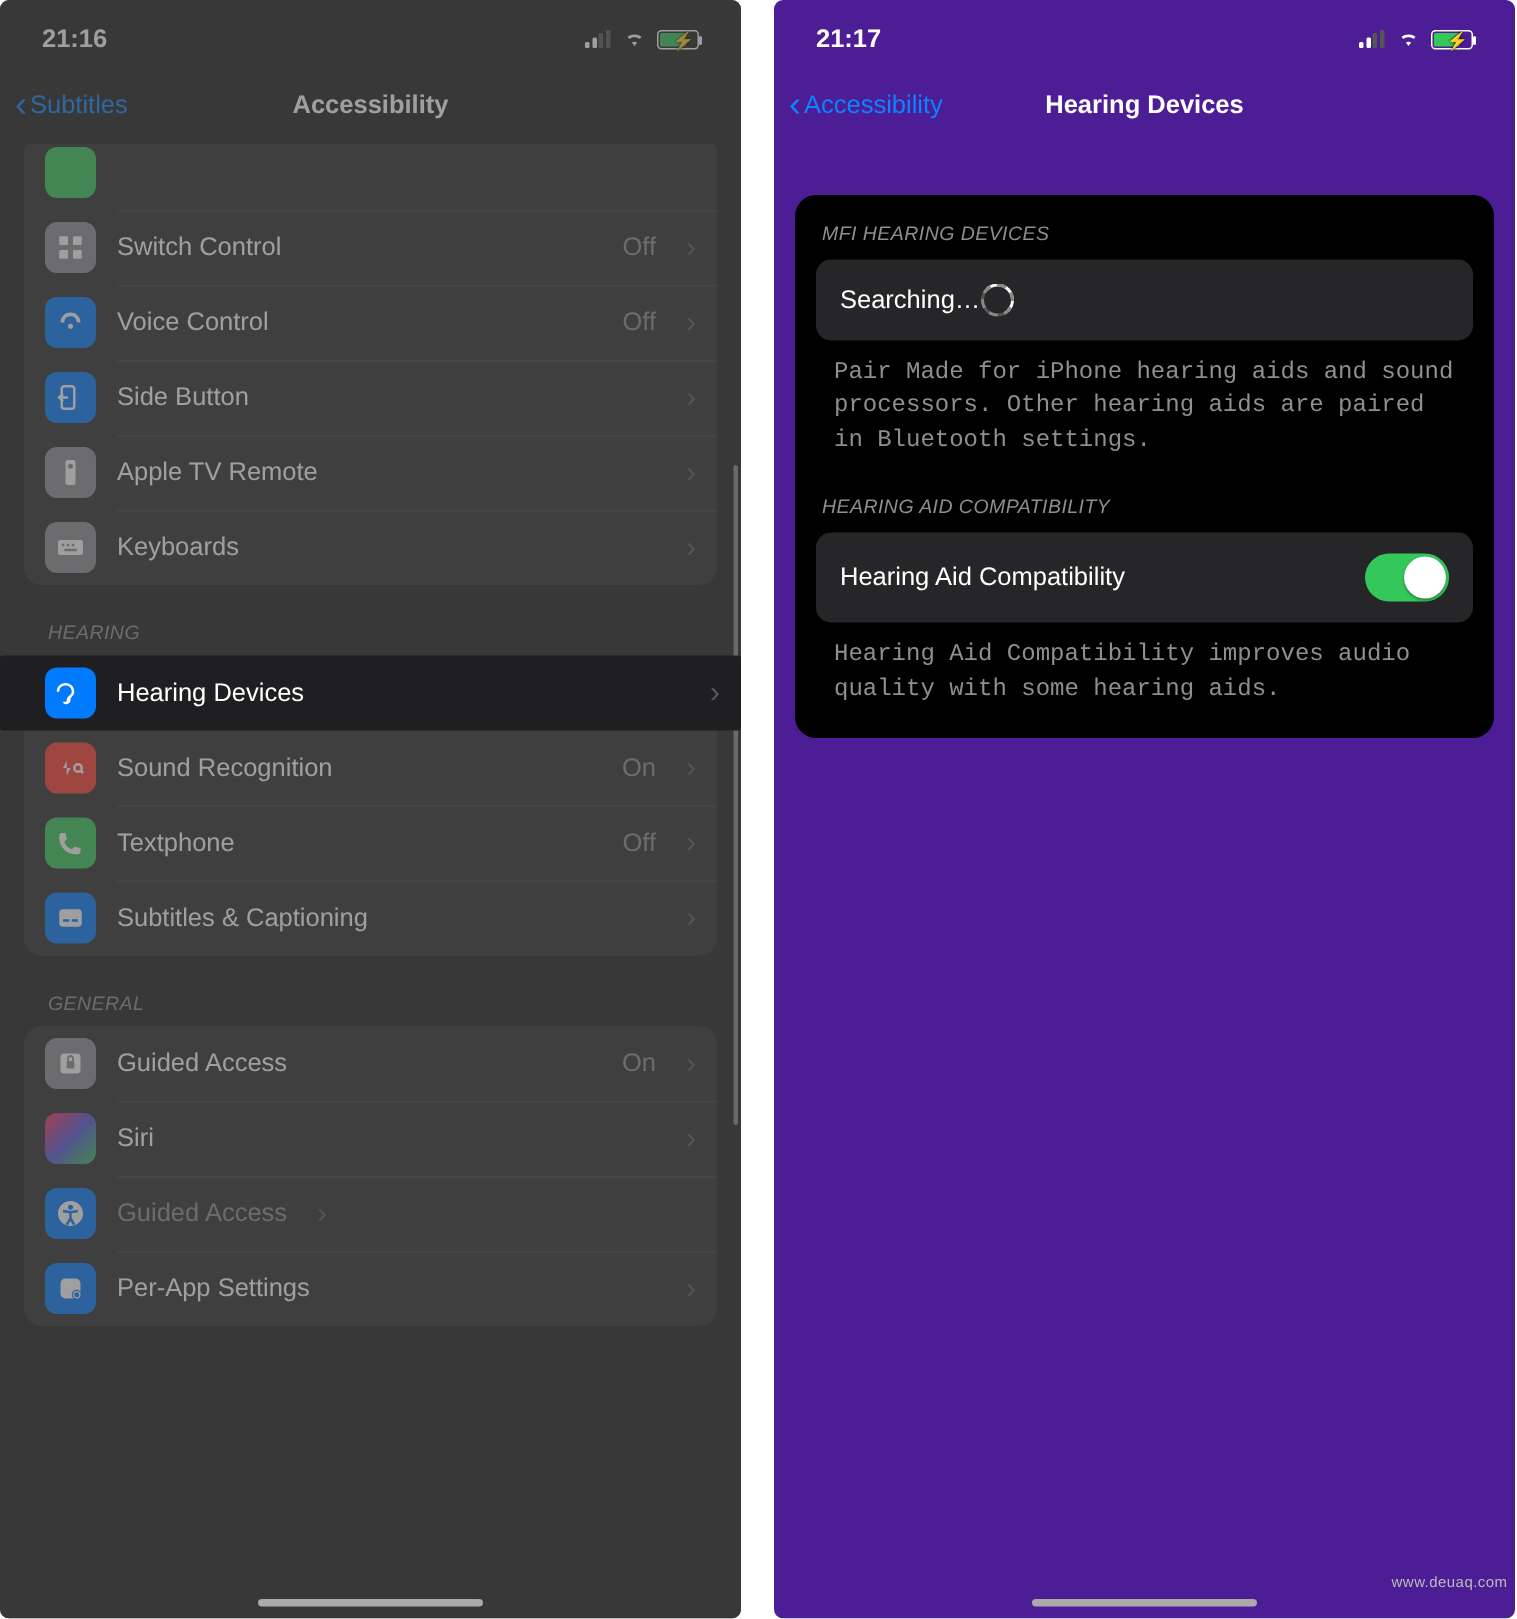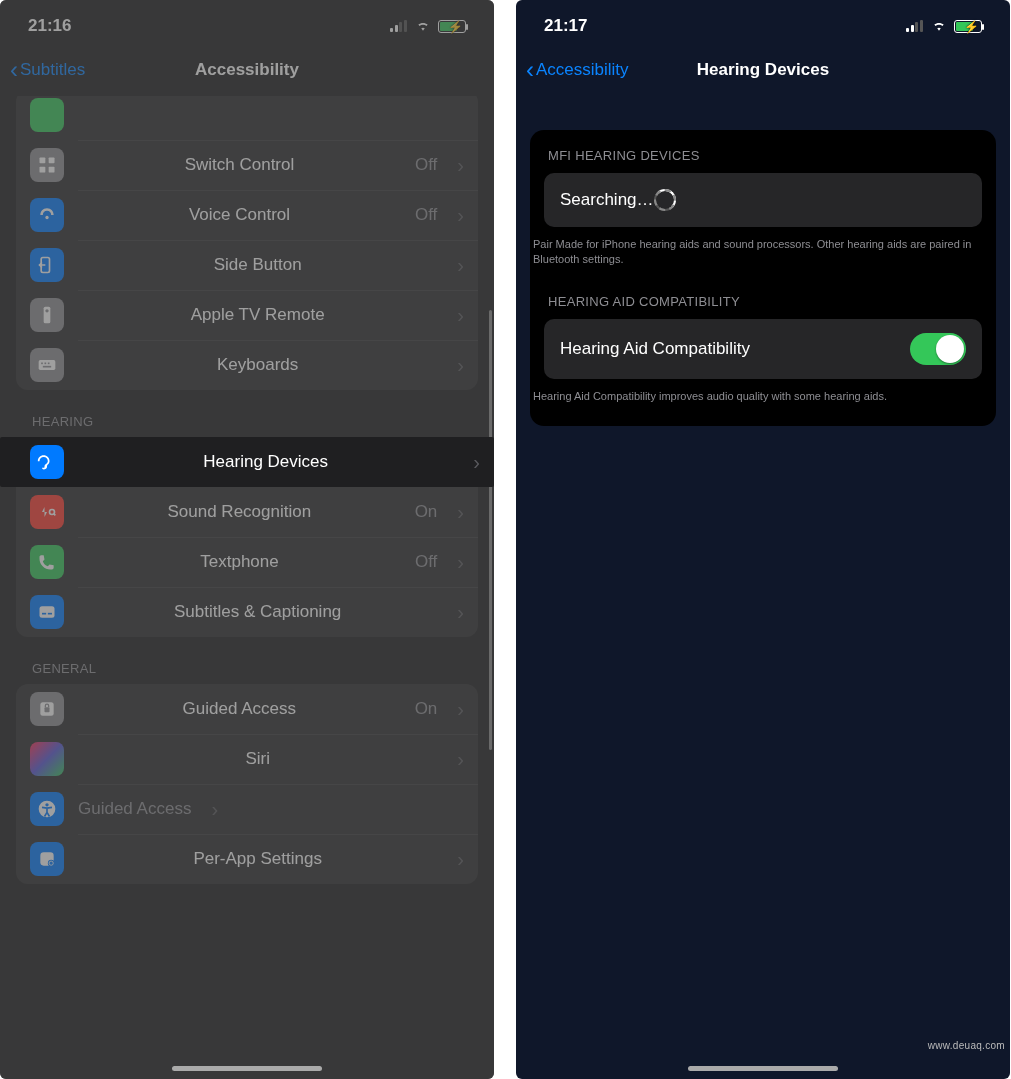--- a/index.html
+++ b/index.html
@@ -79,34 +79,34 @@
   }
   .homebar {
     position:absolute; bottom:8px; left:50%; transform:translateX(-50%);
     width:150px; height:5px; background:#aaa; border-radius:3px; z-index:60;
   }
 
   .section-header {
     font-size:13px; color:#8e8e93; text-transform:uppercase;
     padding: 24px 32px 8px;
     letter-spacing:0.3px;
+    font-style:italic;
   }
   .group {
     margin: 0 16px;
     background:#2c2c2e;
     border-radius:12px;
     overflow:hidden;
   }
   .row {
     display:flex; align-items:center;
     min-height:50px;
     padding: 6px 14px;
     gap:14px;
     position:relative;
-    text-align:center;
   }
   .row + .row::before {
     content:""; position:absolute; top:0; left:62px; right:0; height:0.5px; background:#3a3a3c;
   }
   .icon {
     width:34px;height:34px;border-radius:8px;flex-shrink:0;
     display:flex;align-items:center;justify-content:center;
   }
   .icon svg{width:20px;height:20px;}
   .label { flex:1; font-size:17px; color:#fff; }
@@ -131,28 +131,28 @@
     position:absolute; top:130px; left:14px; right:14px;
     background:#000; border-radius:14px; padding:0 0 18px;
   }
   .bigdark .section-header{padding:18px 18px 10px;}
   .searching-row{
     margin:0 14px; background:#262628; border-radius:10px; padding:16px 16px;
     display:flex; align-items:center; font-size:17px; color:#fff;
   }
   .spinner{width:22px;height:22px;border:2px solid #555;border-radius:50%;border-top-color:#fff;border-right-color:#fff;position:relative;}
   .spinner::before{content:"";position:absolute;inset:-2px;border:2px dashed #888;border-radius:50%;}
-  .footer-text{font-size:11px;color:#8e8e93;padding:10px 3px 4px;line-height:1.4;}
+  .footer-text{font-size:16px;color:#8e8e93;padding:10px 26px 4px;line-height:1.4;font-family:Liberation Mono, monospace;}
   .hac-group{margin:0 14px;background:#262628;border-radius:10px;}
   .hac-row{display:flex;align-items:center;justify-content:space-between;padding:14px 16px;font-size:17px;}
   .toggle{width:56px;height:32px;background:#34c759;border-radius:16px;position:relative;}
   .toggle .knob{position:absolute;right:2px;top:2px;width:28px;height:28px;border-radius:50%;background:#fff;box-shadow:0 1px 2px rgba(0,0,0,.4);}
 
   
-  .watermark{position:absolute;right:6px;bottom:28px;font-size:10px;color:#bbb;font-family:Arial;letter-spacing:0.3px;}
+  .watermark{position:absolute;right:6px;bottom:18px;font-size:10px;color:#bbb;font-family:Arial;letter-spacing:0.3px;}
 
   
   .bg-gray{background:#8e8e93;}
   .bg-blue{background:#007aff;}
   .bg-red{background:#ff3b30;}
   .bg-green{background:#34c759;}
   .bg-siri{background:linear-gradient(135deg,#ff2d55,#5856d6,#34c759);}
 </style>
 </head>
 <body>
@@ -345,21 +345,21 @@
           <span class="label">Per-App Settings</span>
           <span class="chevron">›</span>
         </div>
       </div>
     </div>
 
     <div class="scrollbar"></div>
     <div class="homebar"></div>
   </div>
 
-  <div class="phone right" style="background:#0f172a;">
+  <div class="phone right" style="background:#4c1d95;">
     <div class="statusbar">
       <span>21:17</span>
       <div class="status-right">
         <div class="signal">
             <span></span>
             <span></span>
             <span></span>
             <span></span>
           </div>
         <svg class="wifi" viewBox="0 0 24 24">

